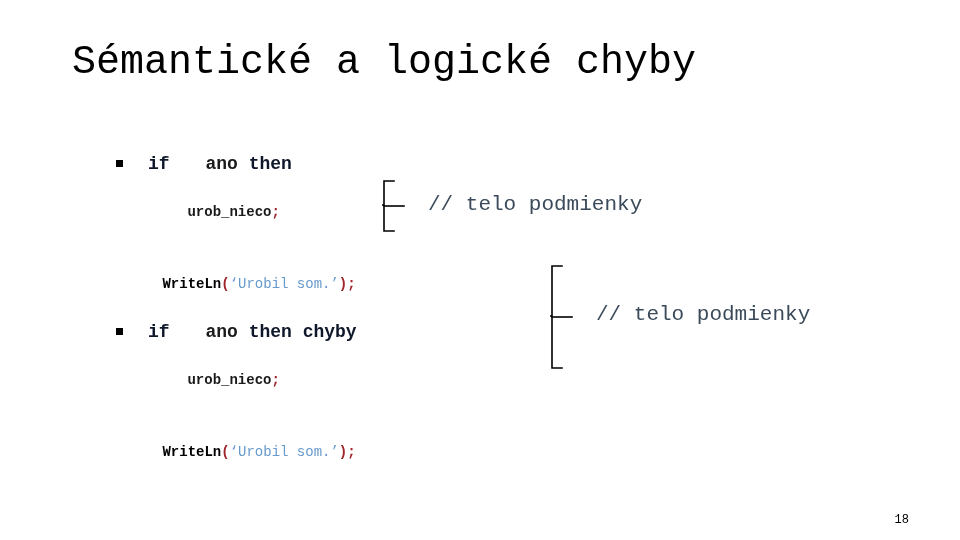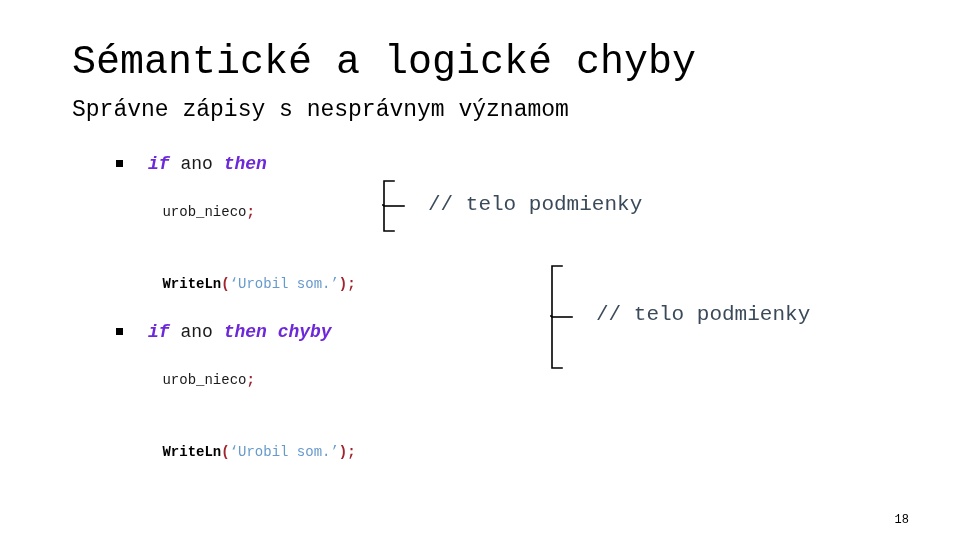--- a/index.html
+++ b/index.html
@@ -93,22 +93,22 @@
 
   .codeline {
     padding-left: 76px;
     font-size: 14px;
     line-height: 24px;
     white-space: pre;
   }
   .indent { padding-left: 40px; }
 
   
-  .kw   { font-weight: bold; color: #6d28d9; font-style: italic; }
-  .id   { font-weight: normal; color: #1a1a1a; }
+  .kw   { font-weight: bold; color: #0f172a; }
+  .id   { font-weight: bold; color: #1a1a1a; margin-left: 25px; }
   .pun  { color: #A0242C; font-weight: bold; }
   .str  { color: #6699CC; font-weight: normal; }
   .fn   { color: #000000; font-weight: bold; }
 
   
   .brace {
     position: absolute;
     color: #000000;
   }
   .brace svg { display: block; overflow: visible; }
@@ -138,21 +138,20 @@
   }
   .sec-gap-sm { height: 6px; }
 </style>
 </head>
 <body>
 
 <div class="slide">
 
   <div class="title-block">
     <div class="slide-title">Sémantické a logické chyby</div>
-    <div class="slide-subtitle">Správne zápisy s nesprávnym významom</div>
   </div>
 
   <div class="body-block">
 
 
     <div class="sec-gap-sm"></div>
 
     <div class="lvl2">
       <span class="bullet"></span>
       <span class="kw">if</span><span class="id"> ano </span><span class="kw">then</span>

